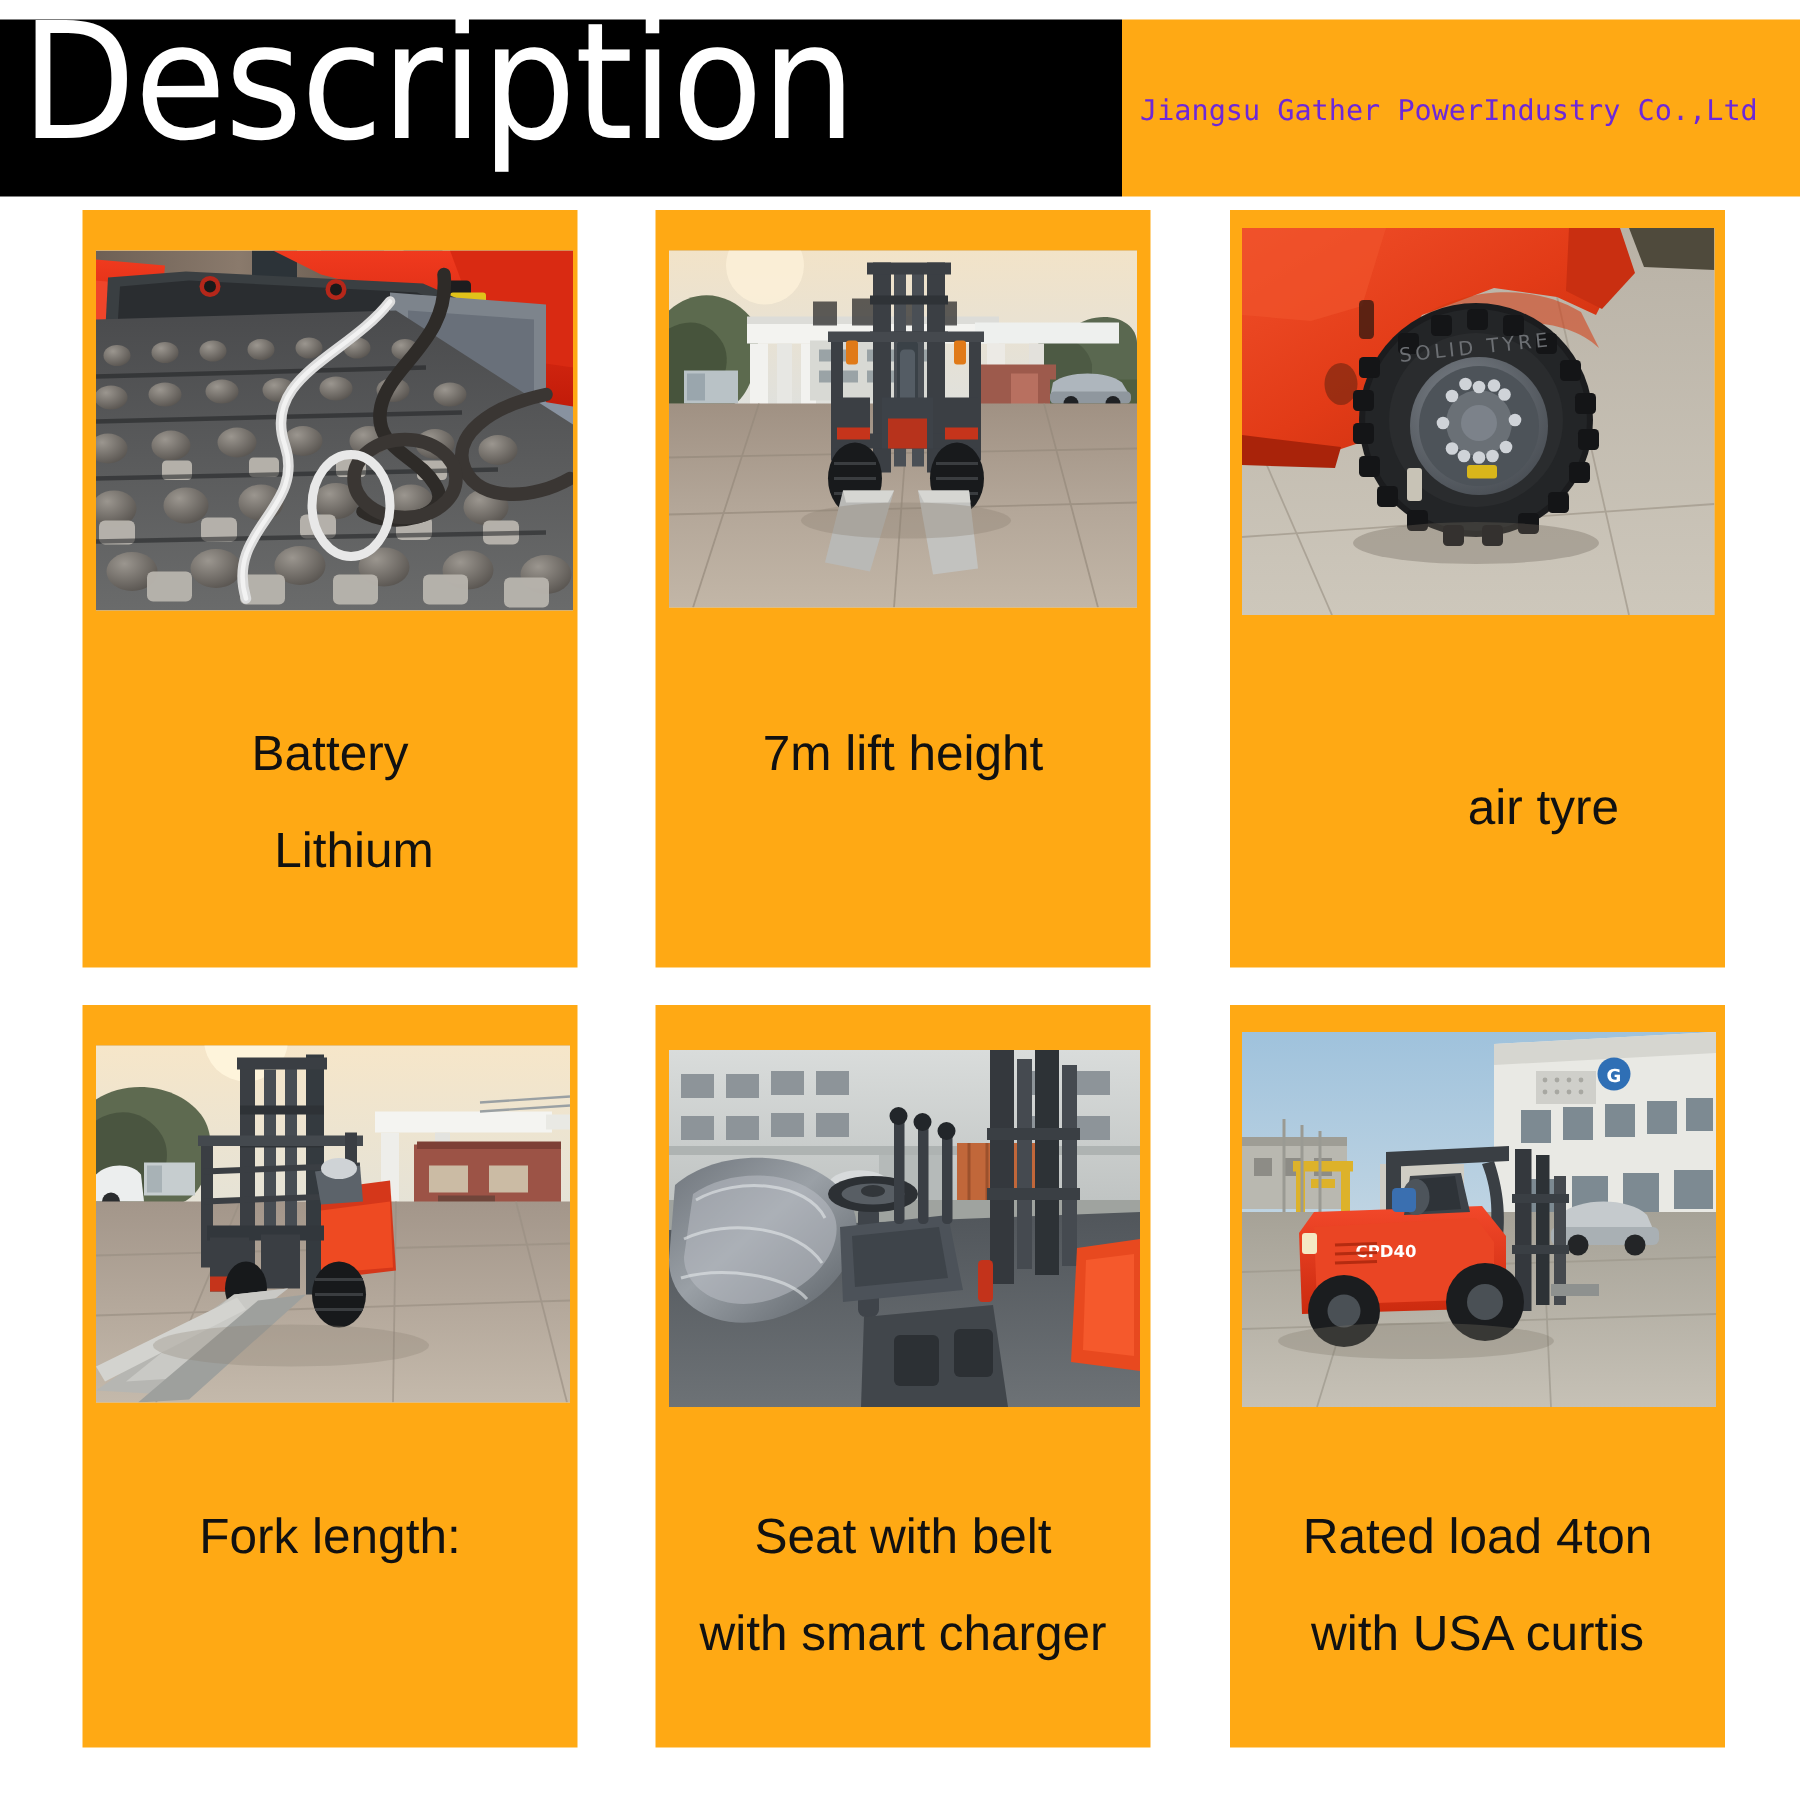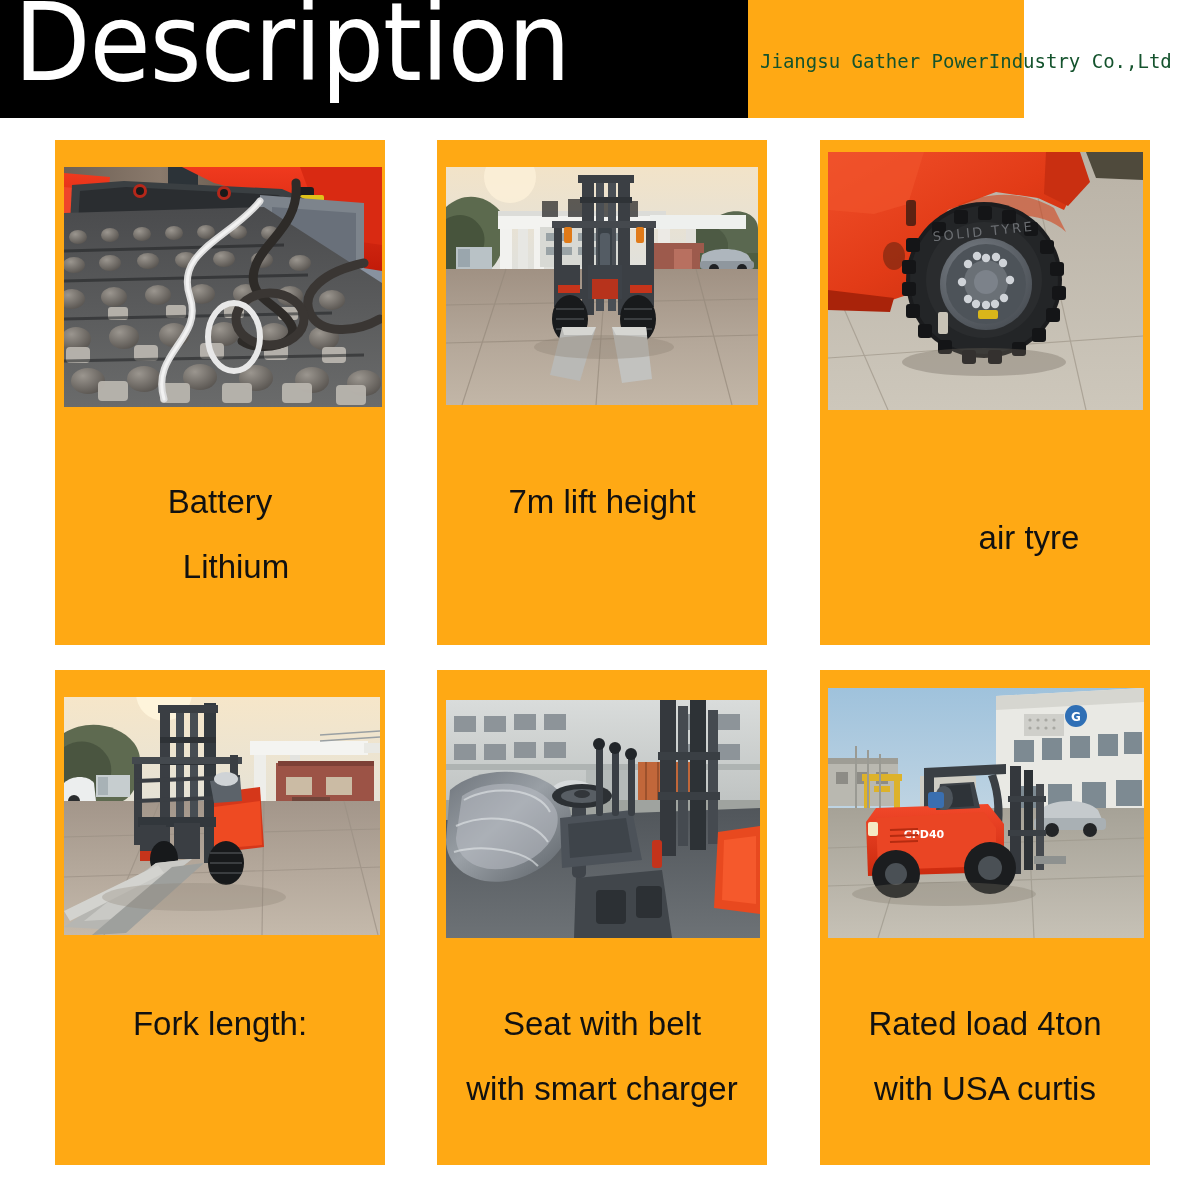--- a/index.html
+++ b/index.html
@@ -2,34 +2,34 @@
 <html><head>
 <meta charset="utf-8">
 <style>
   * { margin:0; padding:0; box-sizing:border-box; }
   html,body { width:1200px; height:1200px; background:#ffffff; }
   body { font-family:"Liberation Sans", sans-serif; overflow:hidden; }
 
   .page { position:relative; width:1200px; height:1200px; background:#fff; }
 
   
-  .header { position:absolute; left:0; top:0; width:1024px; height:118px; display:flex; }
+  .header { position:absolute; left:0; top:13px; width:1200px; height:118px; display:flex; }
   .header-black { width:748px; height:118px; background:#000; position:relative; }
   .header-title {
     position:absolute; left:14px; top:-16px;
     font-family:"DejaVu Sans", sans-serif;
     font-size:108px; line-height:118px; color:#ffffff;
     letter-spacing:-1px; white-space:nowrap;
     transform:scaleX(0.92); transform-origin:left top;
   }
   .header-orange { flex:1; height:118px; background:#FFA914; position:relative; }
   .header-company {
     position:absolute; left:12px; top:50px;
     font-family:"DejaVu Sans Mono", monospace;
-    font-size:19px; color:#14532d; white-space:nowrap; letter-spacing:0px;
+    font-size:19px; color:#6d28d9; white-space:nowrap; letter-spacing:0px;
   }
 
   
   .grid { position:absolute; left:0; top:118px; width:1200px; height:1082px; }
 
   .card { position:absolute; background:#FFA914; }
   .card.r1 { top:22px; height:505px; }
   .card.r2 { top:552px; height:495px; }
   .card.c1 { left:55px; width:330px; }
   .card.c2 { left:437px; width:330px; }

